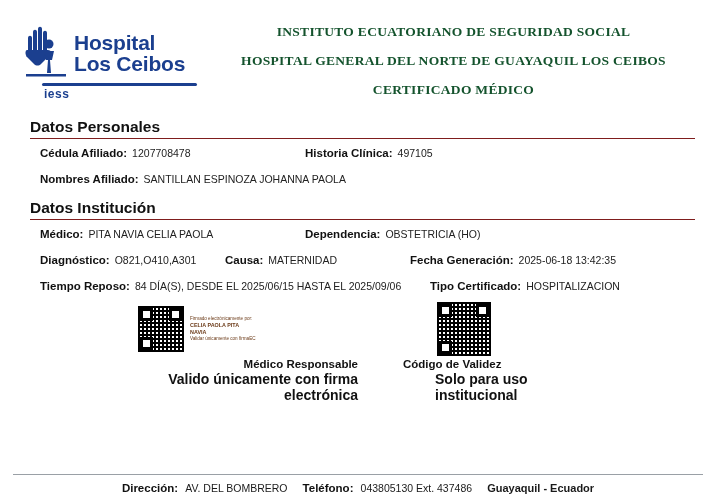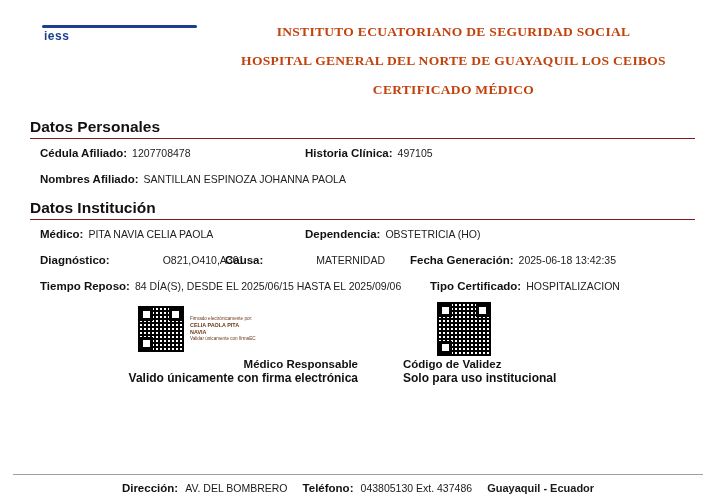--- a/index.html
+++ b/index.html
@@ -82,21 +82,21 @@
   .title-block {
     flex: 1 1 auto;
     text-align: center;
     padding-top: 10px;
   }
   .title-block div {
     font-family: "Liberation Serif", serif;
     font-weight: bold;
     font-size: 13.5px;
     letter-spacing: 0.3px;
-    color: #c2410c;
+    color: #14532d;
     margin-bottom: 13px;
   }
 
   
   .content {
     padding: 0 30px;
   }
   .section-title {
     font-size: 15.5px;
     font-weight: bold;
@@ -121,21 +121,21 @@
     font-weight: bold;
     font-size: 11.5px;
     color: #111;
     margin-right: 5px;
   }
   .val {
     font-size: 10.5px;
     color: #222;
   }
   .c1 { width: 265px; flex: 0 0 265px; }
-  .c2 { width: 185px; flex: 0 0 185px; gap: 48px; }
+  .c2 { width: 185px; flex: 0 0 185px; }
   .c3 { flex: 1 1 auto; }
   .w-full { flex: 1 1 auto; }
 
   
   .sig-area {
     display: flex;
     margin-top: 14px;
     padding-left: 38px;
   }
   .sig-col {
@@ -207,23 +207,24 @@
   .cap {
     margin-top: 6px;
   }
   .cap .cap-title {
     font-weight: bold;
     font-size: 11.5px;
     color: #111;
   }
   .cap .cap-sub {
     font-weight: bold;
-    font-size: 12px;
+    font-size: 14px;
     color: #111;
     margin-top: 1px;
+    margin-left: 32px;
   }
   .sig-col .cap { padding-left: 0; text-align: right; }
 
   
   .footer {
     position: absolute;
     left: 13px;
     right: 22px;
     bottom: 8px;
     border-top: 1px solid #9aa0a6;
@@ -236,20 +237,40 @@
   .footer .fval { font-size: 10.5px; }
   .footer .place { font-weight: bold; font-size: 11px; margin-left: 10px; }
 </style>
 </head>
 <body>
 
 <div class="page">
 
   <div class="header">
     <div class="logo-block">
+      <div class="logo-row">
+        <span class="logo-mark">
+          <svg width="48" height="58" viewBox="0 0 48 58" xmlns="http://www.w3.org/2000/svg">
+            <g fill="#1b3f8f">
+              <path d="M6 14 c0-3 4-3 4 0 l0 14 l-4 0 z"></path>
+              <path d="M11 8 c0-3 4-3 4 0 l0 20 l-4 0 z"></path>
+              <path d="M16 5 c0-3 4-3 4 0 l0 23 l-4 0 z"></path>
+              <path d="M21 9 c0-3 4-3 4 0 l0 19 l-4 0 z"></path>
+              <path d="M5 26 l21 0 c3 0 4 3 2 5 l-9 9 c-2 2 -5 2 -7 0 l-7 -7 c-2 -2 -2 -7 0 -7 z"></path>
+              <circle cx="27" cy="20" r="4.5"></circle>
+              <path d="M22 27 h10 l-2 9 h-2 l1 13 h-4 l1 -13 h-2 z"></path>
+            </g>
+            <rect x="4" y="50" width="40" height="2.5" fill="#1b3f8f"></rect>
+          </svg>
+        </span>
+        <span class="logo-text">
+          <span class="l1">Hospital</span>
+          <span class="l2">Los Ceibos</span>
+        </span>
+      </div>
       <div class="logo-underline"></div>
       <div class="iess-tag">iess</div>
     </div>
 
     <div class="title-block">
       <div>INSTITUTO ECUATORIANO DE SEGURIDAD SOCIAL</div>
       <div>HOSPITAL GENERAL DEL NORTE DE GUAYAQUIL LOS CEIBOS</div>
       <div>CERTIFICADO MÉDICO</div>
     </div>
   </div>

